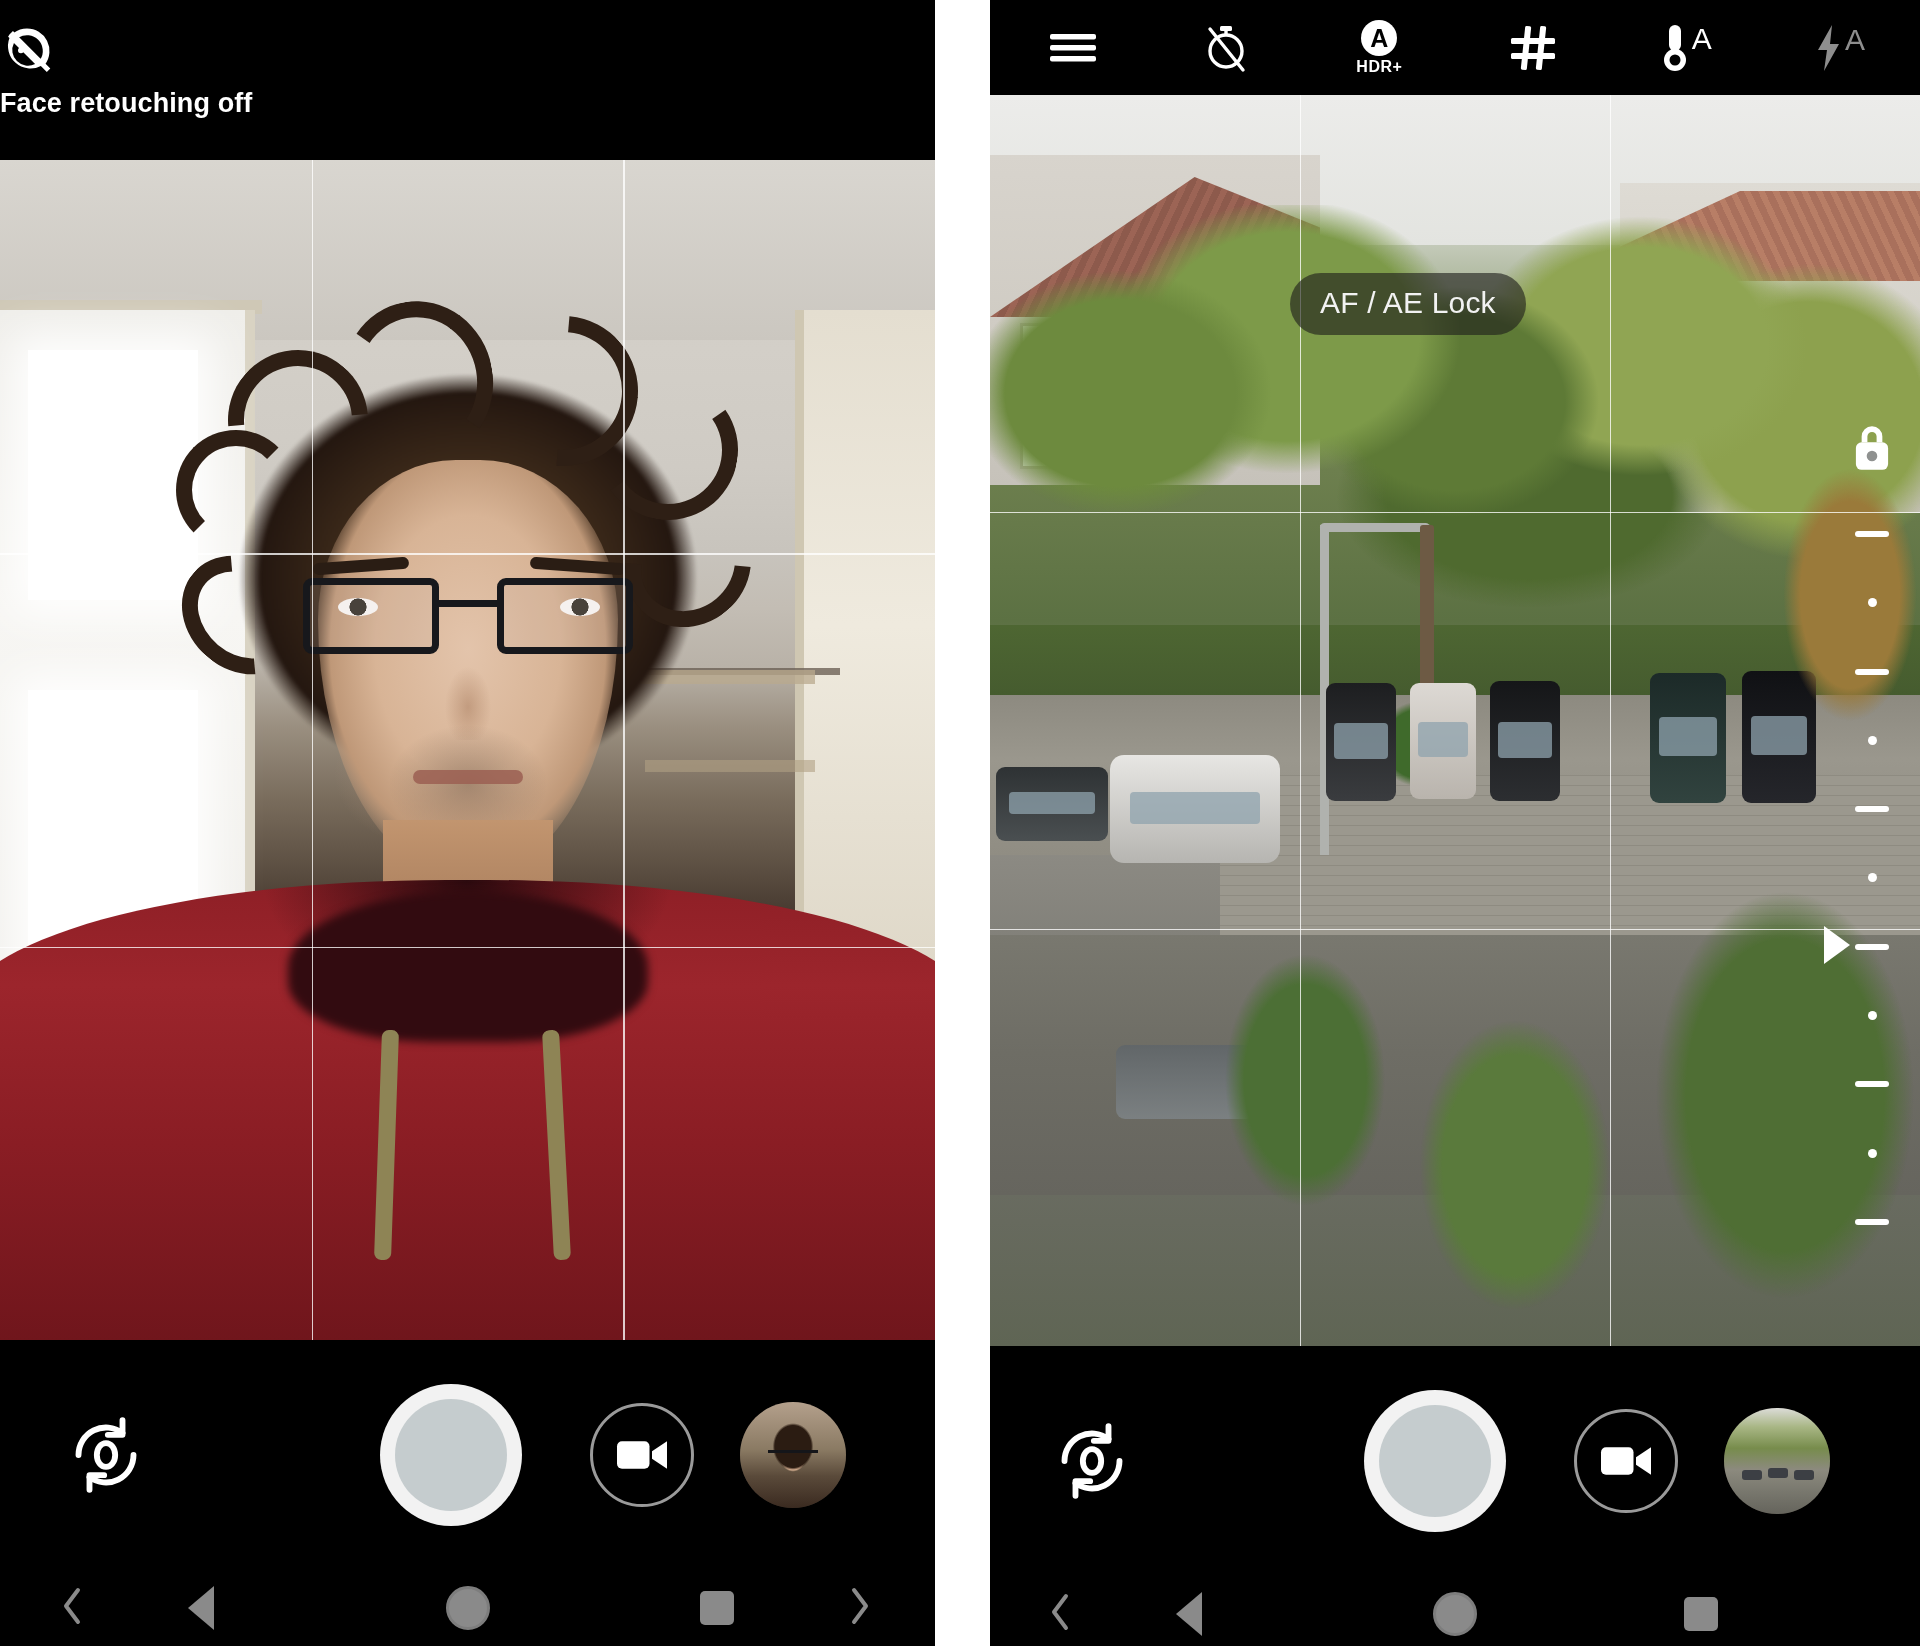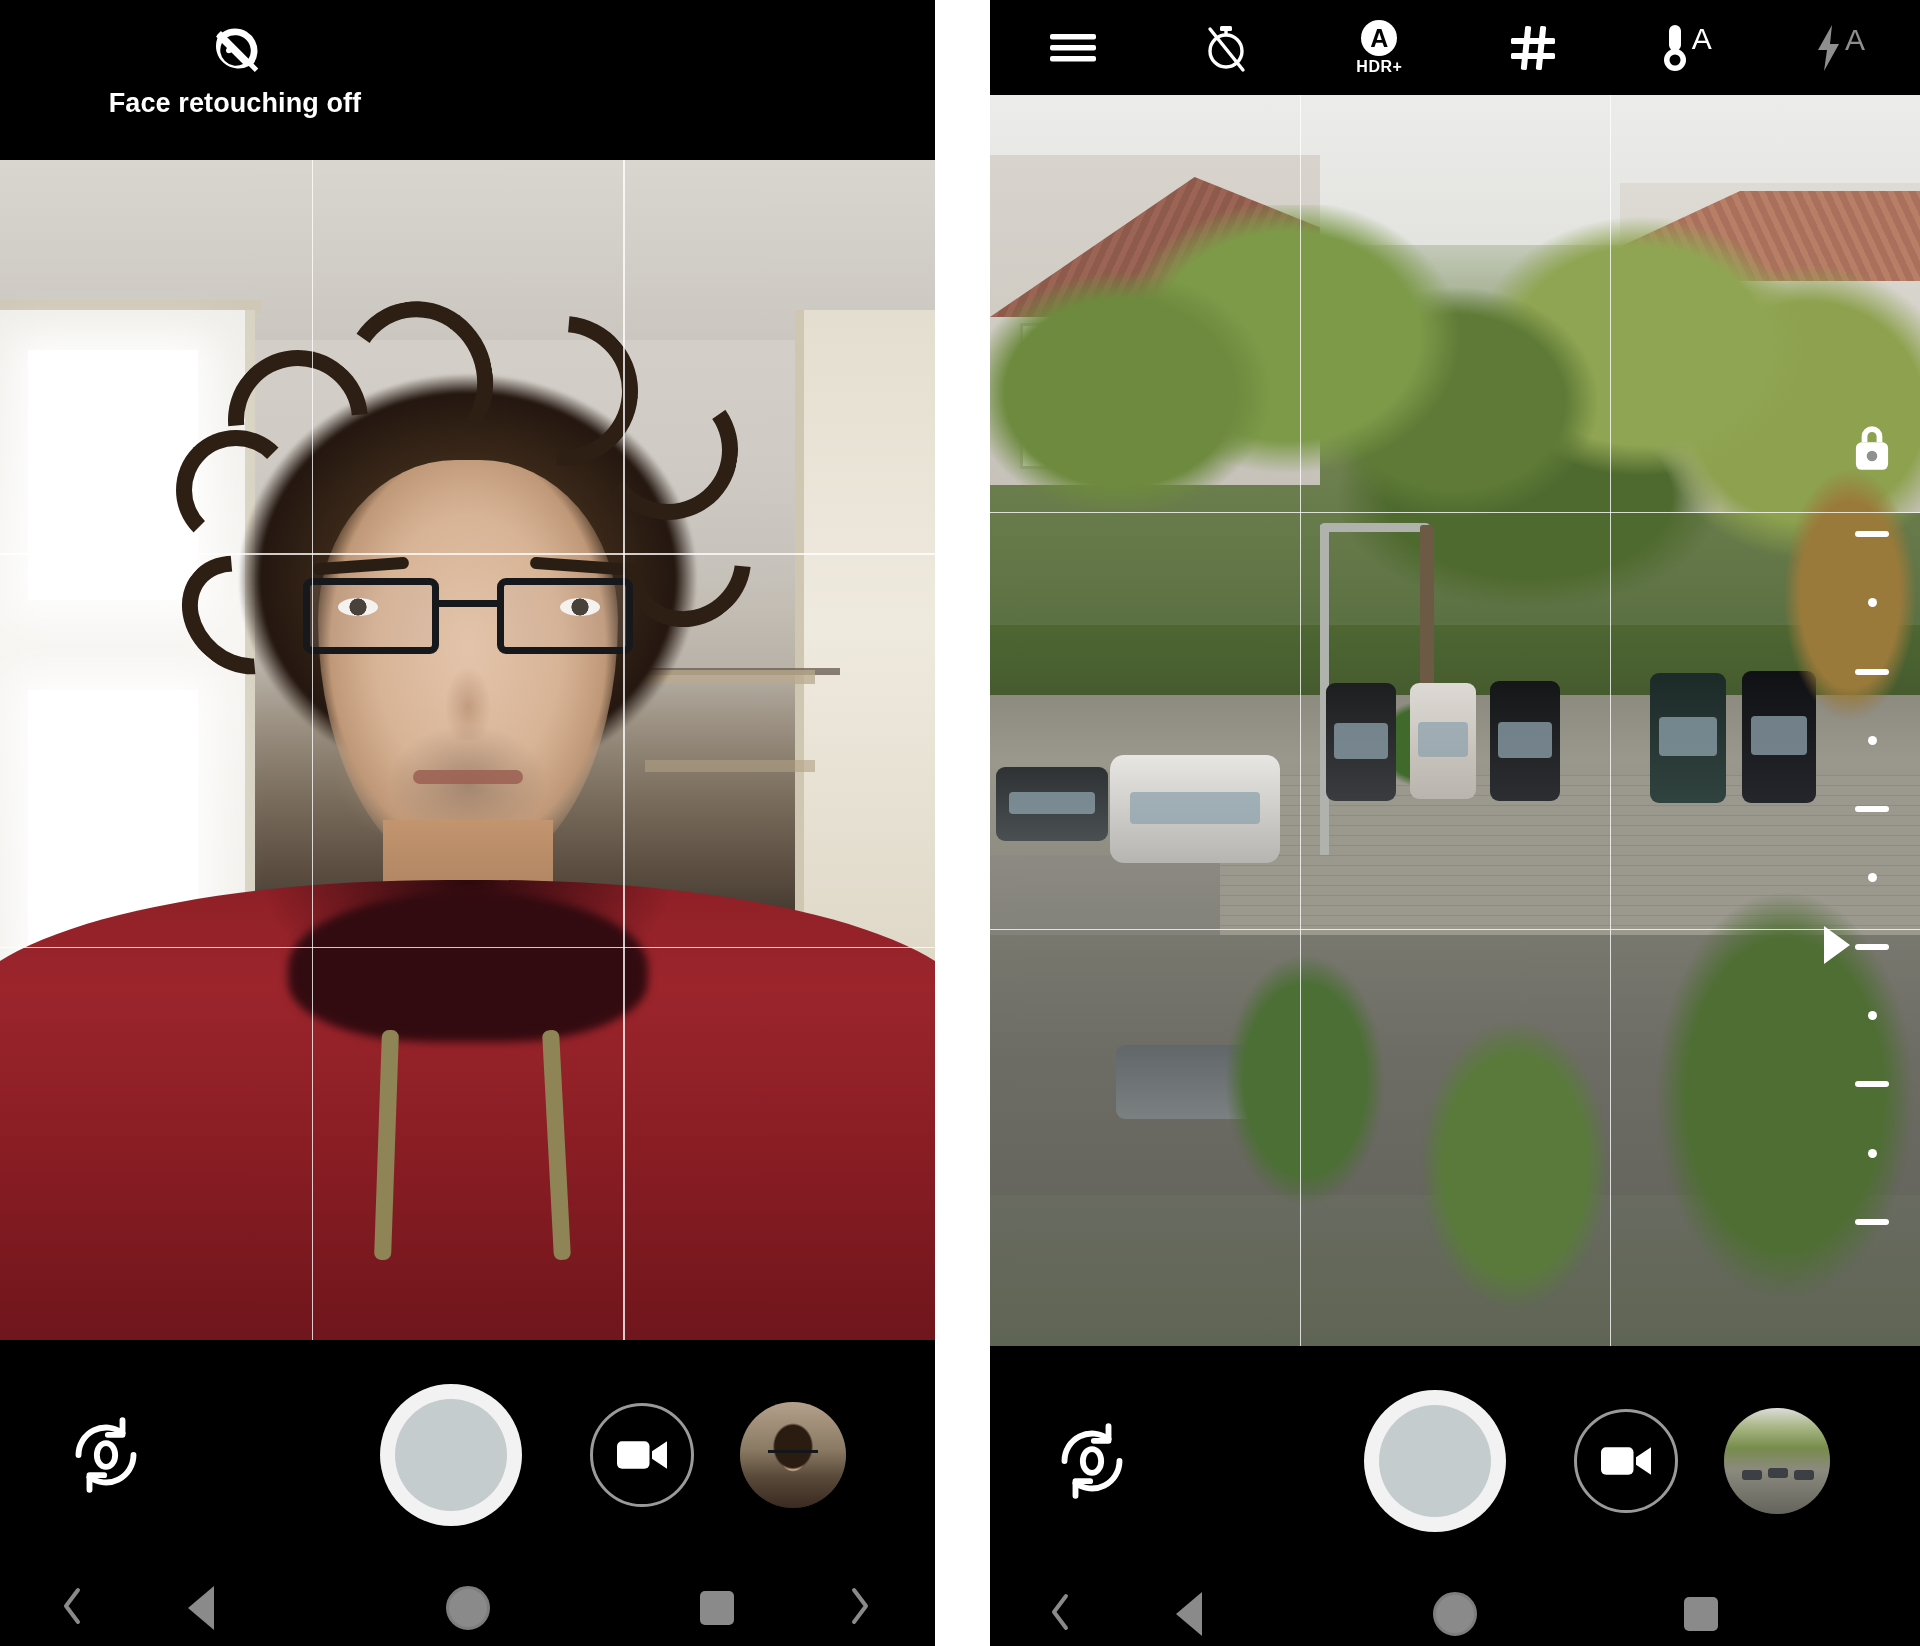--- a/index.html
+++ b/index.html
@@ -33,21 +33,20 @@
     position: relative;
     height: 160px;
     background: #000;
     width: 100%;
   }
   .retouch-opt {
     position: absolute;
     top: 24px;
     display: flex;
     flex-direction: column;
-    align-items: center;
     gap: 10px;
   }
   .retouch-opt.off { left: 0; width: 470px; }
   .retouch-opt.on  { left: 400px; width: 470px; }
   .retouch-label {
     font-size: 27px;
     letter-spacing: .1px;
   }
   .retouch-opt.off .retouch-label { color:#ffffff; font-weight:700; }
   .retouch-opt.on  .retouch-label { color:#9a9a9a; font-weight:400; }
@@ -548,20 +547,21 @@
         <div class="od-fg-tree" style="right:-20px; top:330px; width:180px; height:340px; background:radial-gradient(ellipse 90px 170px at 50% 50%,#9a7a3a 0 55%,rgba(154,122,58,0) 74%);"></div>
       </div>
 
       <div class="grid-overlay">
         <i class="v v1"></i>
           <i class="v v2"></i>
           <i class="h h1"></i>
           <i class="h h2"></i>
       </div>
 
+      <div class="afae-pill">AF / AE Lock</div>
 
       <div class="exposure-rail">
         <span class="lock-icon">
           <svg viewBox="0 0 34 40" width="40" height="46" fill="#ffffff">
             <path d="M17 1a9 9 0 0 1 9 9v5h-5v-5a4 4 0 0 0-8 0v5H8v-5a9 9 0 0 1 9-9Z"></path>
             <rect x="3" y="15" width="28" height="24" rx="5"></rect>
             <circle cx="17" cy="27" r="4.6" fill="#8f9190"></circle>
           </svg>
         </span>
         <div class="rail-ticks">

